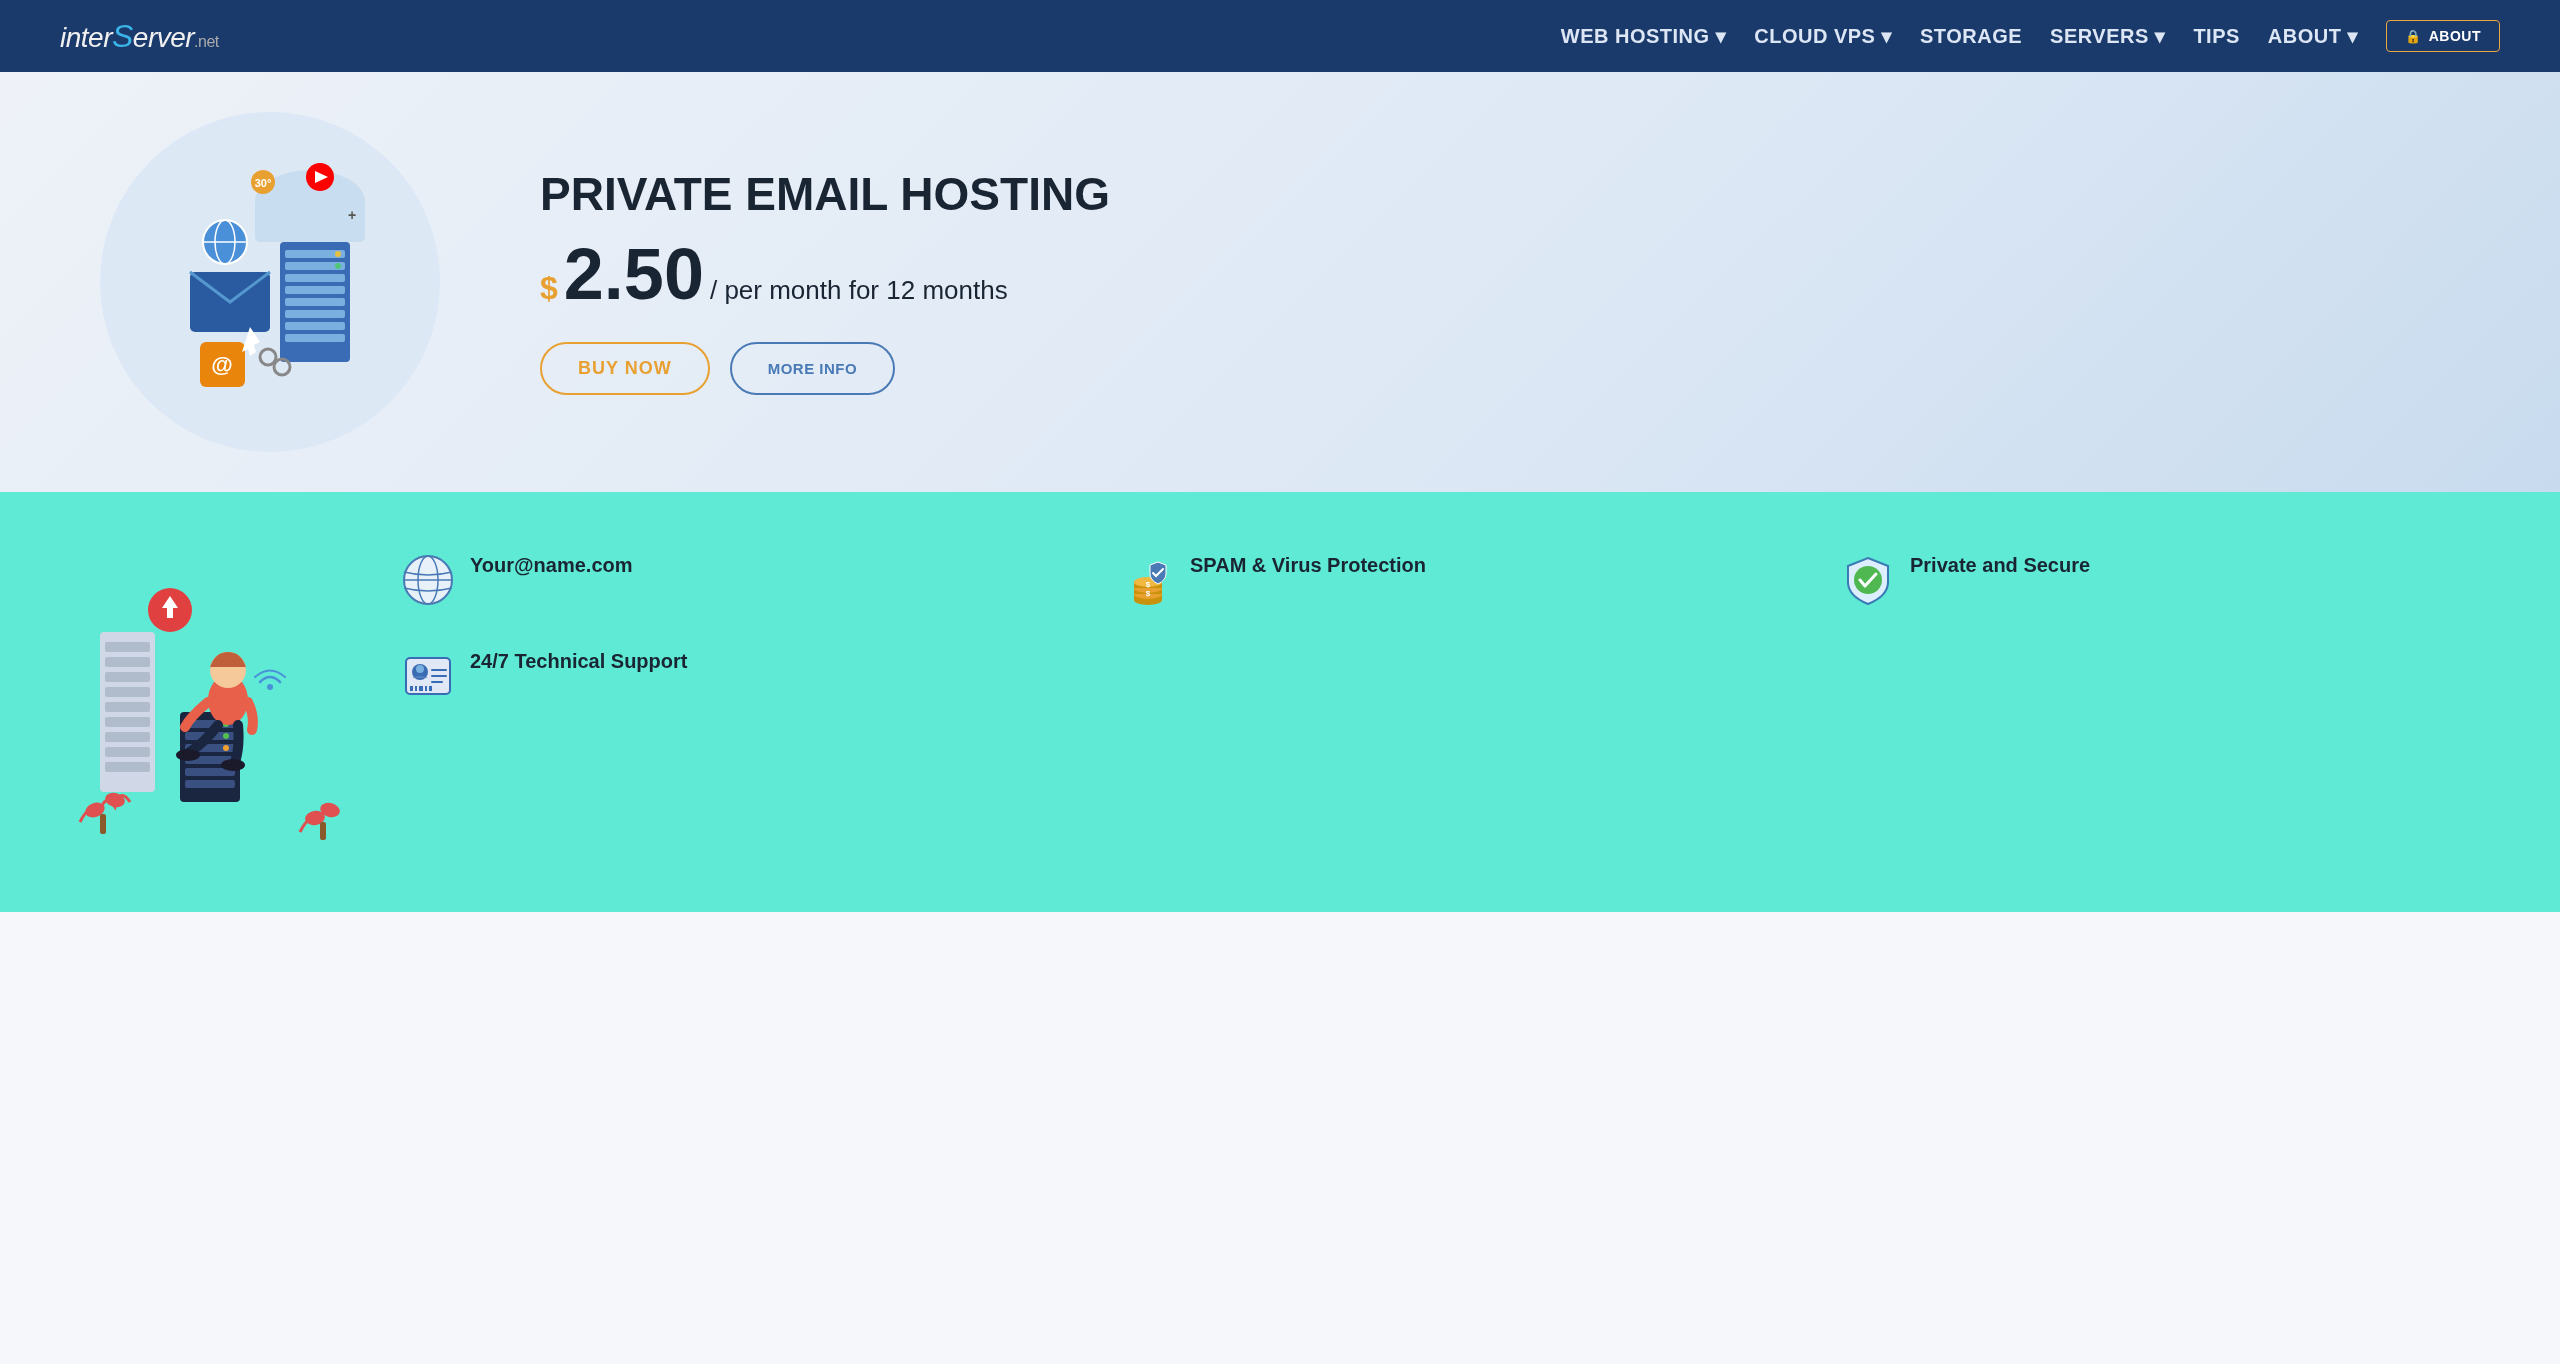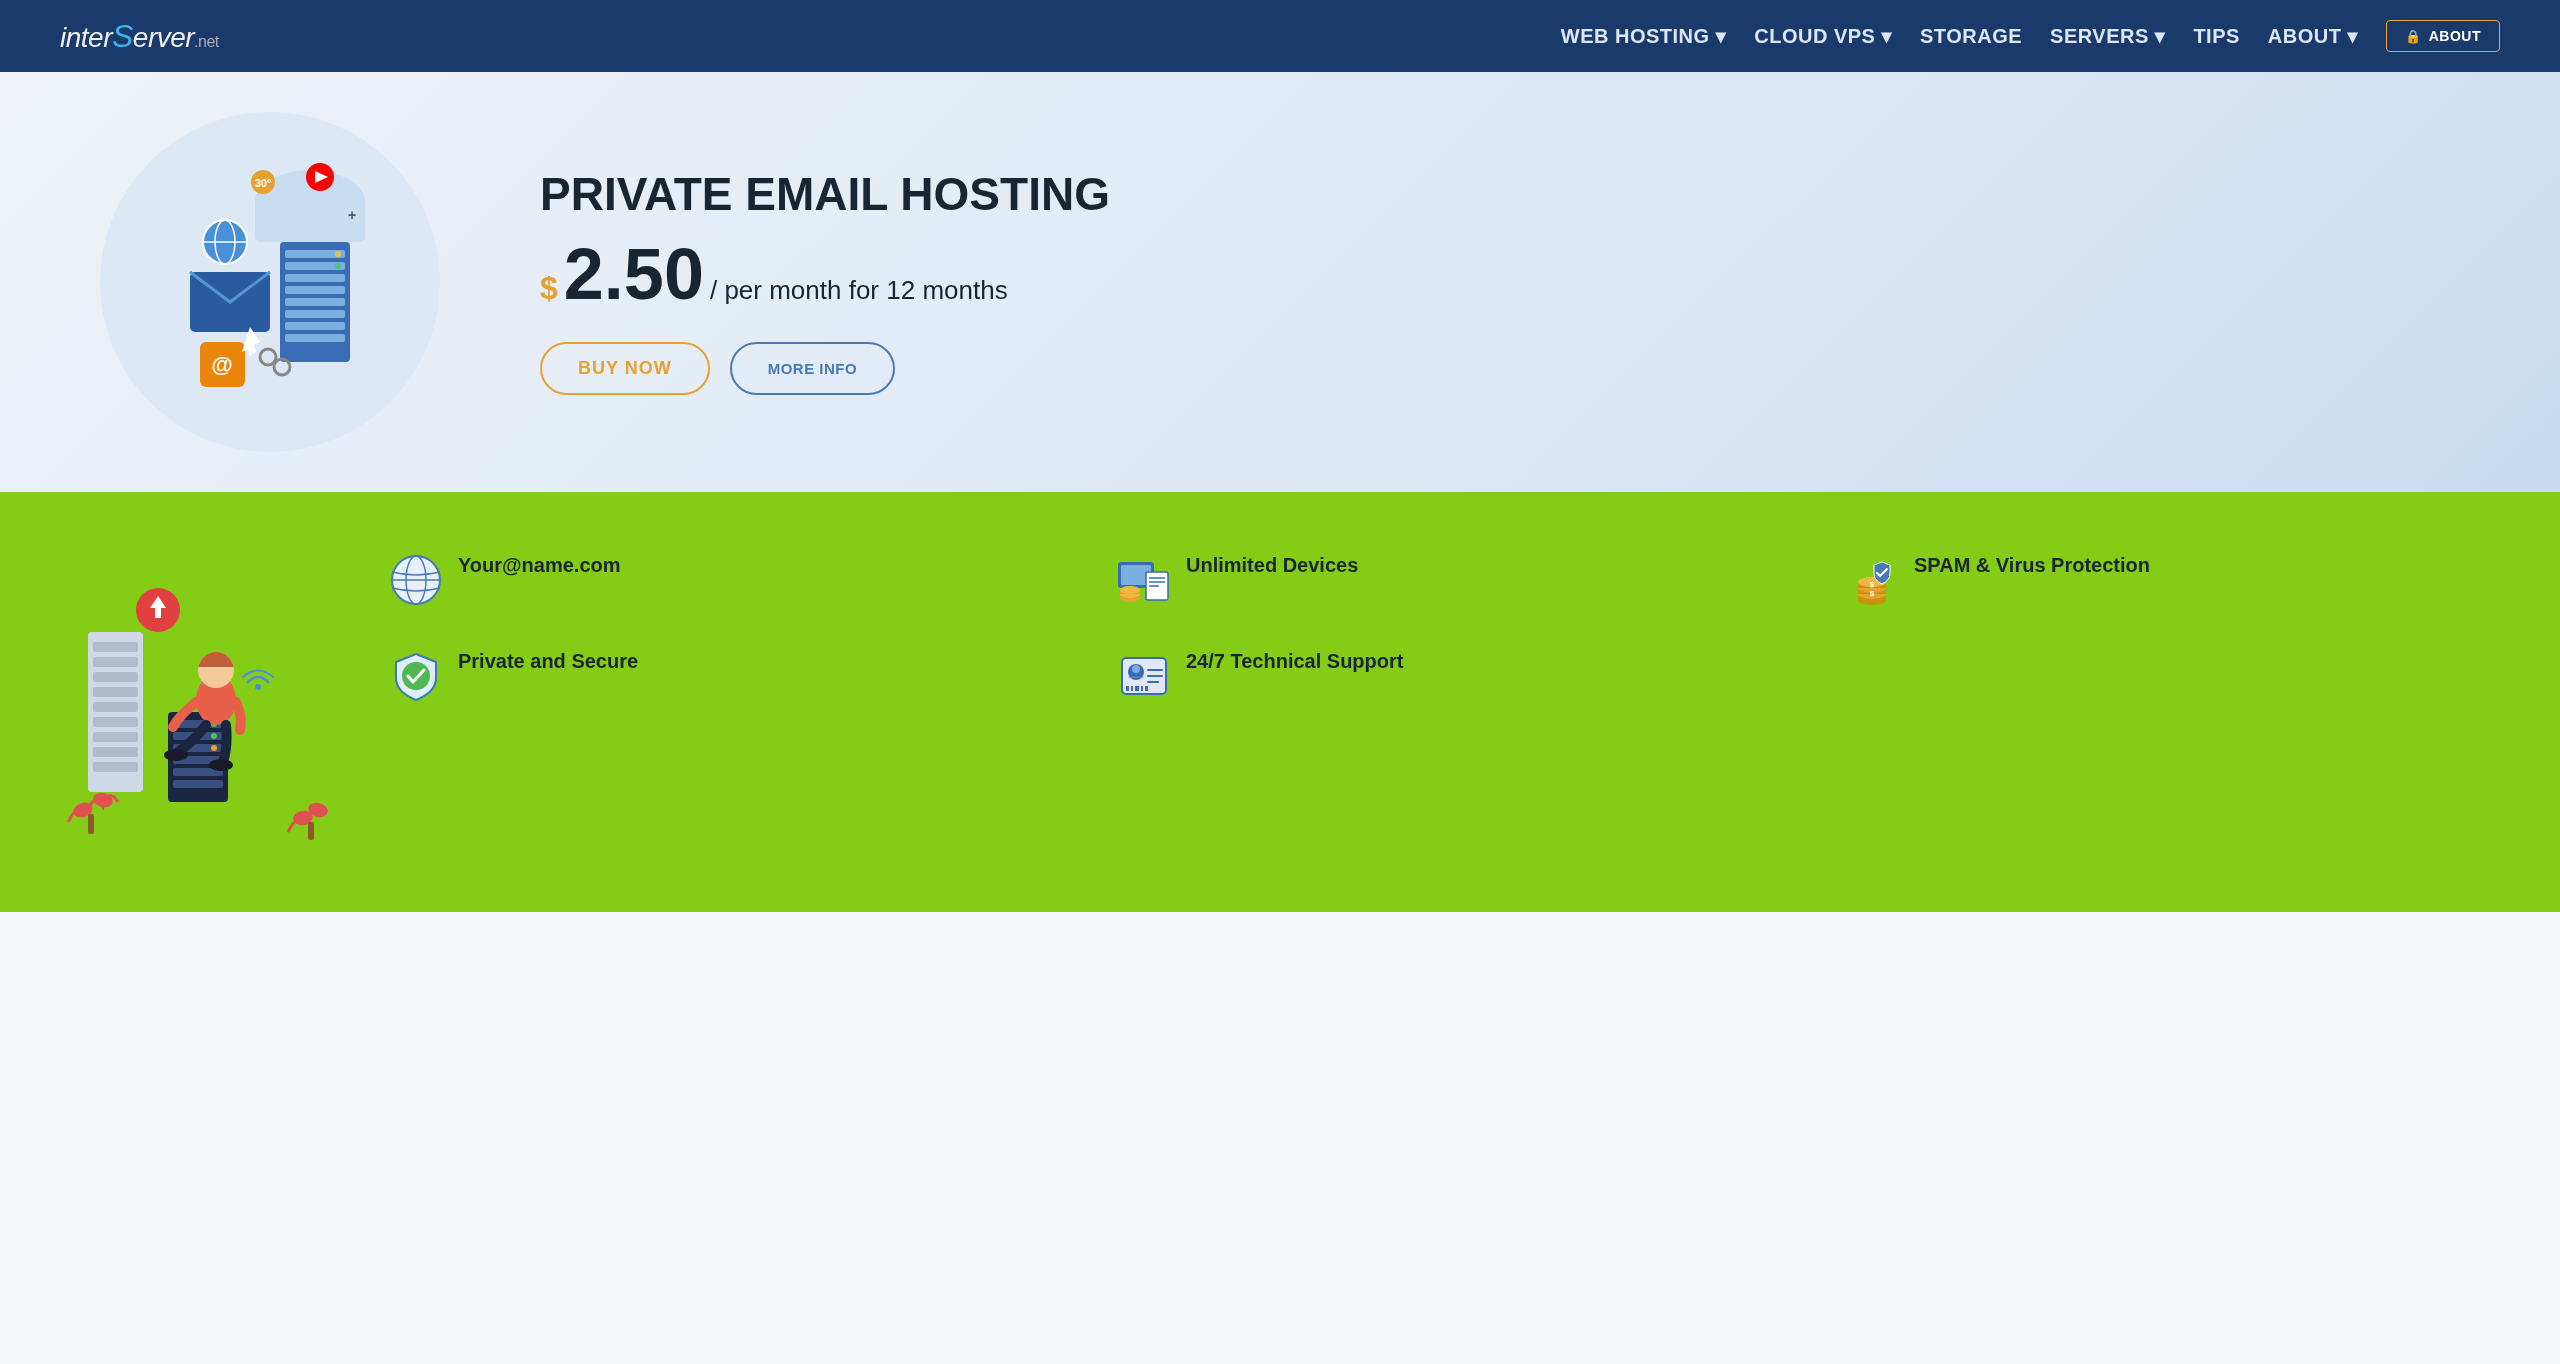--- a/index.html
+++ b/index.html
@@ -135,23 +135,23 @@
       padding: 14px 36px;
       border-radius: 30px;
       font-size: 15px;
       font-weight: 700;
       letter-spacing: 0.5px;
       cursor: pointer;
     }
 
     
     .features-section {
-      background: #84cc16;
-      display: flex;
-      padding: 60px 48px;
+      background: #5eead4;
+      display: flex;
+      padding: 60px 60px;
       gap: 40px;
       align-items: flex-start;
     }
     .features-image {
       flex: 0 0 300px;
       display: flex;
       align-items: flex-end;
       justify-content: center;
       min-height: 280px;
     }
@@ -356,40 +356,20 @@
           <circle cx="26" cy="26" r="24" fill="#e8f0fa" stroke="#4a7ab5" stroke-width="2"></circle>
           <ellipse cx="26" cy="26" rx="10" ry="24" fill="none" stroke="#4a7ab5" stroke-width="1.5"></ellipse>
           <line x1="2" y1="26" x2="50" y2="26" stroke="#4a7ab5" stroke-width="1.5"></line>
           <path d="M2,18 Q26,24 50,18" stroke="#4a7ab5" stroke-width="1.5" fill="none"></path>
           <path d="M2,34 Q26,40 50,34" stroke="#4a7ab5" stroke-width="1.5" fill="none"></path>
         </svg>
       </div>
       <span class="feature-label">Your@name.com</span>
     </div>
 
-    <div class="feature-item">
-      <div class="feature-icon">
-        <svg width="56" height="52" viewBox="0 0 56 52" fill="none">
-          <rect x="2" y="8" width="36" height="26" rx="3" fill="#3a6bb5"></rect>
-          <rect x="5" y="11" width="30" height="20" rx="1" fill="#7ab0e0"></rect>
-
-          <rect x="30" y="18" width="22" height="28" rx="2" fill="#fff" stroke="#3a6bb5" stroke-width="1.5"></rect>
-          <line x1="33" y1="24" x2="49" y2="24" stroke="#3a6bb5" stroke-width="1.5"></line>
-          <line x1="33" y1="28" x2="49" y2="28" stroke="#3a6bb5" stroke-width="1.5"></line>
-          <line x1="33" y1="32" x2="43" y2="32" stroke="#3a6bb5" stroke-width="1.5"></line>
-
-          <ellipse cx="14" cy="44" rx="10" ry="4" fill="#e8a030"></ellipse>
-          <rect x="4" y="40" width="20" height="4" fill="#e8a030"></rect>
-          <ellipse cx="14" cy="40" rx="10" ry="4" fill="#f0b840"></ellipse>
-          <rect x="4" y="36" width="20" height="4" fill="#e8a030"></rect>
-          <ellipse cx="14" cy="36" rx="10" ry="4" fill="#f0b840"></ellipse>
-        </svg>
-      </div>
-      <span class="feature-label">Unlimited Devices</span>
-    </div>
 
     <div class="feature-item">
       <div class="feature-icon">
         <svg width="52" height="52" viewBox="0 0 52 52" fill="none">
 
           <ellipse cx="26" cy="46" rx="14" ry="5" fill="#c8920a"></ellipse>
           <rect x="12" y="40" width="28" height="6" fill="#c8920a"></rect>
           <ellipse cx="26" cy="40" rx="14" ry="5" fill="#e8a030"></ellipse>
           <rect x="12" y="34" width="28" height="6" fill="#c8920a"></rect>
           <ellipse cx="26" cy="34" rx="14" ry="5" fill="#e8a030"></ellipse>

